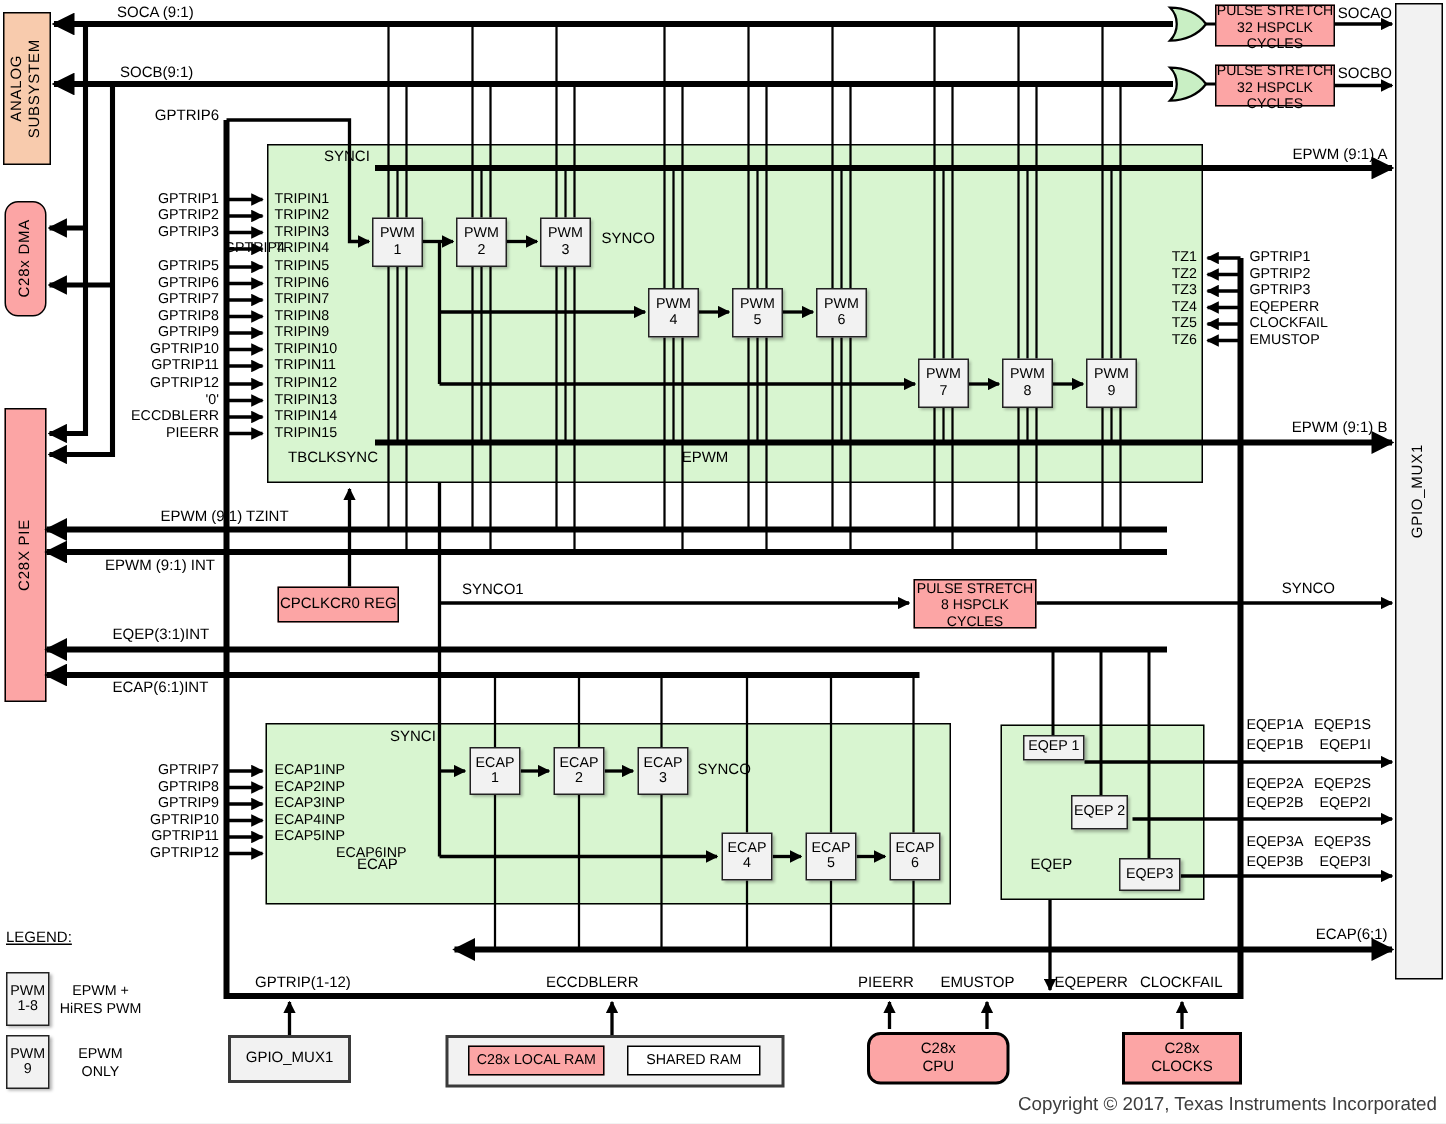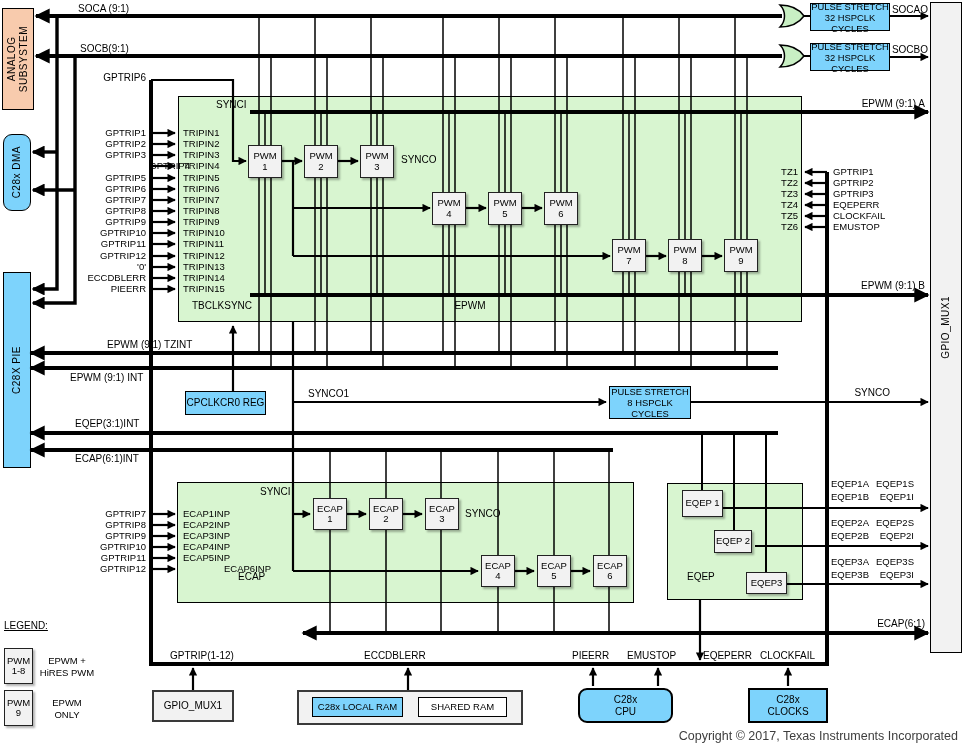--- a/index.html
+++ b/index.html
@@ -1,21 +1,21 @@
 <!DOCTYPE html>
 <html><head>
 <meta charset="utf-8">
 <style>
   html,body{margin:0;padding:0;background:#fff;}
   #canvas{position:relative;width:964px;height:749px;background:#ffffff;outline:1px solid #cfcfcf;
           font-family:"Liberation Sans",sans-serif;overflow:hidden;}
   #wires{position:absolute;left:0;top:0;z-index:1;pointer-events:none;}
   .blk{position:absolute;box-sizing:border-box;z-index:0;display:flex;align-items:center;justify-content:center;}
   .big{background:#d8f5d0;border:1.5px solid #000;}
-  .gsm{background:#7dd3fc;border:1.5px solid #000;}
+  .gsm{background:#fca5a5;border:1.5px solid #000;}
   .orange{background:#f8cbad;border:1.5px solid #000;}
   .grayb{background:#f2f2f2;border:1.5px solid #000;}
   .box{position:absolute;box-sizing:border-box;z-index:2;display:flex;align-items:center;justify-content:center;
        text-align:center;white-space:pre-line;font-size:10px;line-height:12px;color:#000;}
   .unit{background:#f2f2f2;border:1.4px solid #222;box-shadow:1.5px 1.5px 2px rgba(0,0,0,.3);
         font-size:9.5px;line-height:10.5px;}
   .gray2{background:#f2f2f2;border:2px solid #3a3a3a;}
   .ps{font-size:9.4px;line-height:11px;}
   .rnd{border-radius:9px;}
   .lbl{position:absolute;z-index:3;font-size:10px;line-height:11px;color:#000;white-space:pre;}
@@ -303,21 +303,21 @@
     <div class="box unit" style="left: 369px; top: 498px; width: 34px; height: 32px;">ECAP
 2</div>
     <div class="box unit" style="left: 425px; top: 498px; width: 34px; height: 32px;">ECAP
 3</div>
     <div class="box unit" style="left: 481px; top: 555px; width: 34px; height: 32px;">ECAP
 4</div>
     <div class="box unit" style="left: 537px; top: 555px; width: 34px; height: 32px;">ECAP
 5</div>
     <div class="box unit" style="left: 593px; top: 555px; width: 34px; height: 32px;">ECAP
 6</div>
-    <div class="box unit" style="left: 682px; top: 490px; width: 41px; height: 27px;">EQEP 1</div>
+    <div class="box unit" style="left: 682px; top: 490px; width: 41px; height: 17px;">EQEP 1</div>
     <div class="box unit" style="left: 714px; top: 530px; width: 38px; height: 23px;">EQEP 2</div>
     <div class="box unit" style="left: 746px; top: 572px; width: 41px; height: 22px;">EQEP3</div>
     <span class="lbl sm r" style="left: 869px; top: 478px;">EQEP1A</span>
     <span class="lbl sm r" style="left: 914px; top: 478px;">EQEP1S</span>
     <span class="lbl sm r" style="left: 869px; top: 491px;">EQEP1B</span>
     <span class="lbl sm r" style="left: 914px; top: 491px;">EQEP1I</span>
     <span class="lbl sm r" style="left: 869px; top: 517px;">EQEP2A</span>
     <span class="lbl sm r" style="left: 914px; top: 517px;">EQEP2S</span>
     <span class="lbl sm r" style="left: 869px; top: 530px;">EQEP2B</span>
     <span class="lbl sm r" style="left: 914px; top: 530px;">EQEP2I</span>

